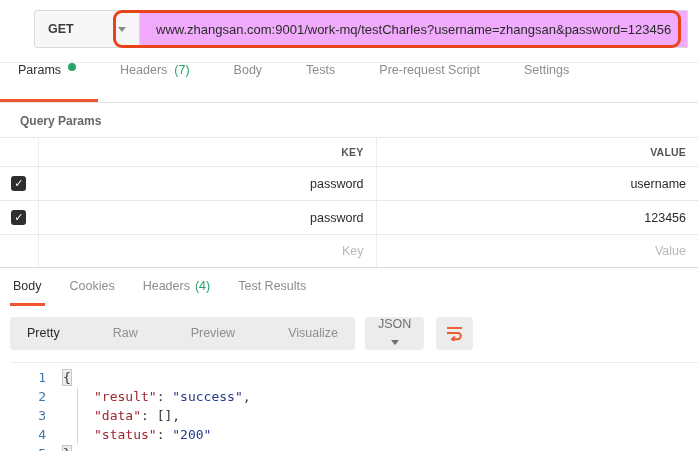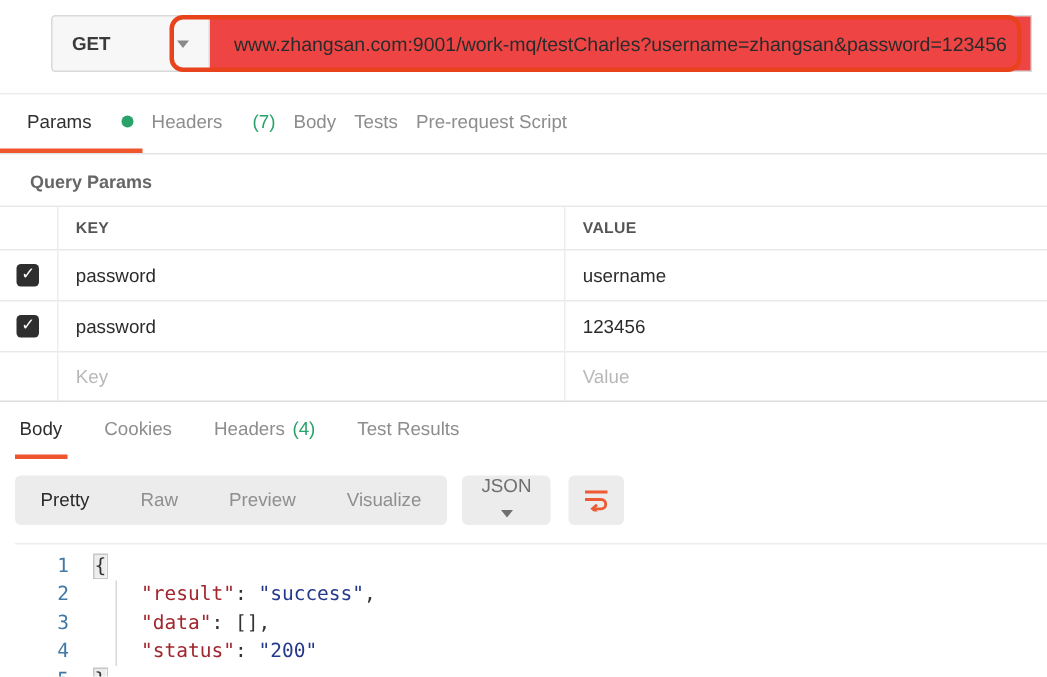--- a/index.html
+++ b/index.html
@@ -4,63 +4,63 @@
 <style>
   * { margin:0; padding:0; box-sizing:border-box; }
   html,body { width:698px; height:451px; background:#ffffff; overflow:hidden;
     font-family:"Liberation Sans","DejaVu Sans",sans-serif; -webkit-font-smoothing:antialiased; }
 
   
   .url-row { position:relative; margin:10px 10px 0 10px; height:38px; display:flex; }
   .method-select { width:106px; background:#f7f7f7; border:1px solid #d9d9d9;
     border-radius:3px 0 0 3px; display:flex; align-items:center; justify-content:space-between;
     padding:0 13px; font-size:12.5px; font-weight:600; color:#3b3b3b; cursor:pointer;margin-left:24px; }
-  .url-field { flex:1; background:#ef4444; border:1px solid #d9d9d9; border-left:none;
+  .url-field { flex:1; background:#f0abfc; border:1px solid #d9d9d9; border-left:none;
     display:flex; align-items:center; padding:0 16px; font-size:13px; color:#2b2b2b;
     white-space:nowrap; overflow:hidden; }
   .caret { width:0; height:0; border-left:4px solid transparent; border-right:4px solid transparent;
     border-top:5px solid #8a8a8a; }
   .annotation { position:absolute; left:103px; right:7px; top:0; bottom:0;
     border:3px solid #e8431c; border-radius:9px; pointer-events:none; }
 
   
   .tab-bar { margin-top:14px; border-top:1px solid #ededed; border-bottom:1px solid #e4e4e4;
     display:flex; height:41px; font-size:12.5px; color:#8d8d8d; }
-  .tab { display:flex; align-items:center; gap:20px; padding:0 6px;
+  .tab { display:flex; gap:7px; padding:0 22px;
     border-bottom:3px solid transparent; cursor:pointer; }
   .tab:first-child { padding-left:18px; }
   .tab.active { color:#2f2f2f; border-bottom-color:#f0562e; }
   .dot { width:8px; height:8px; border-radius:50%; background:#29a36a; }
   .count { color:#29a36a; }
 
   
   .section-title { padding:11px 0 9px 20px; font-size:12px; font-weight:600; color:#666; }
   table.params { width:100%; border-collapse:collapse; font-size:12.5px; color:#2b2b2b; }
-  table.params th, table.params td { border-bottom:1px solid #e9e9e9; text-align:left; }
+  table.params th, table.params td { border-bottom:1px solid #e9e9e9; text-align:right; }
   table.params thead th { border-top:1px solid #e9e9e9; font-size:10.5px; font-weight:700;
     color:#555; padding:8px 12px; letter-spacing:.2px; }
   table.params td { padding:9px 12px; }
   .col-check { width:38px; border-right:1px solid #ededed; text-align:center !important; padding:9px 0 !important; }
   .col-key { width:338px; border-right:1px solid #ededed; }
   tr.last-row td { border-bottom:1px solid #dcdcdc; }
   .checkbox { display:inline-block; width:15px; height:15px; background:#2e2e2e; border-radius:3px;
     position:relative; cursor:pointer; vertical-align:middle; }
   .checkbox::after { content:"✓"; position:absolute; left:0; top:0; width:15px; height:15px;
     color:#fff; font-size:11px; line-height:15px; font-weight:700; }
   .placeholder { color:#b8b8b8; }
 
   
   .response-tabs { display:flex; height:38px; font-size:12.5px; color:#8d8d8d; padding-left:10px; }
   .rtab { display:flex; align-items:center; gap:5px; padding:0 3px; margin-right:22px;
     border-bottom:3px solid transparent; cursor:pointer; }
   .rtab.active { color:#2f2f2f; border-bottom-color:#f0562e; }
 
   
   .toolbar { display:flex; align-items:center; margin:11px 0 0 10px; height:33px; }
-  .segmented { display:flex; align-items:center; background:#ececec; border-radius:4px; height:33px; }
+  .segmented { display:flex; align-items:center; background:#ececec; border-radius:4px; height:33px;gap:19px; }
   .seg-item { padding:0 17px; font-size:12.5px; color:#8f8f8f; cursor:pointer; line-height:33px; }
   .seg-item.active { color:#2b2b2b; }
   .json-select { display:flex; align-items:center; gap:9px; background:#ececec; border-radius:4px;
     height:33px; padding:0 13px; margin-left:10px; font-size:12.5px; color:#6f6f6f; cursor:pointer;flex-direction:column; }
   .json-select .caret { border-top-color:#6f6f6f; }
   .wrap-btn { width:37px; height:33px; background:#ececec; border-radius:4px; margin-left:12px;
     display:flex; align-items:center; justify-content:center; cursor:pointer; }
 
   
   .editor { position:relative; margin:12px 0 0 10px; border-top:1px solid #ededed; padding-top:5px;
@@ -100,20 +100,23 @@
   </div>
   <div class="tab">
     <span>Body</span>
   </div>
   <div class="tab">
     <span>Tests</span>
   </div>
   <div class="tab">
     <span>Pre-request Script</span>
   </div>
+  <div class="tab">
+    <span>Settings</span>
+  </div>
 </div>
 
 <div class="section-title">Query Params</div>
 
 <table class="params">
   <thead>
     <tr>
       <th class="col-check"></th>
       <th class="col-key">KEY</th>
       <th>VALUE</th>

